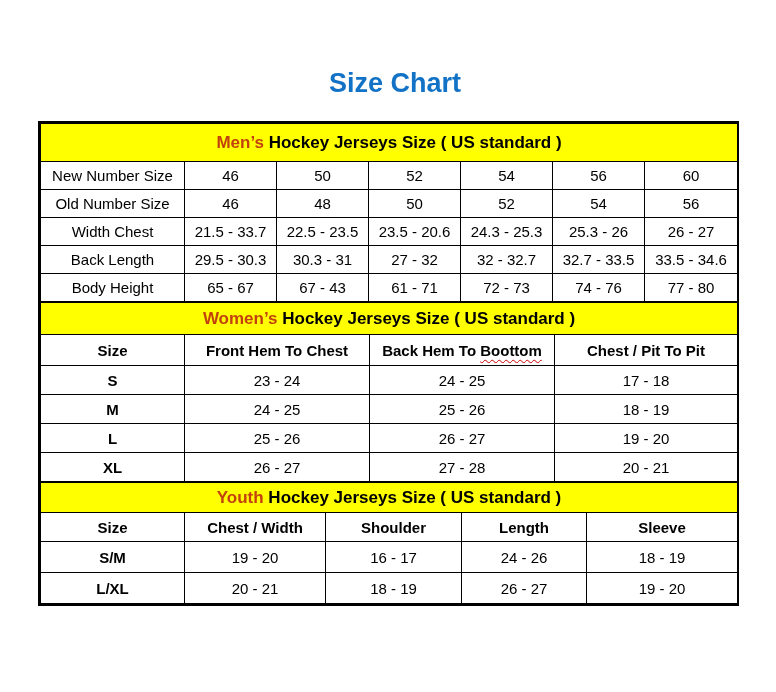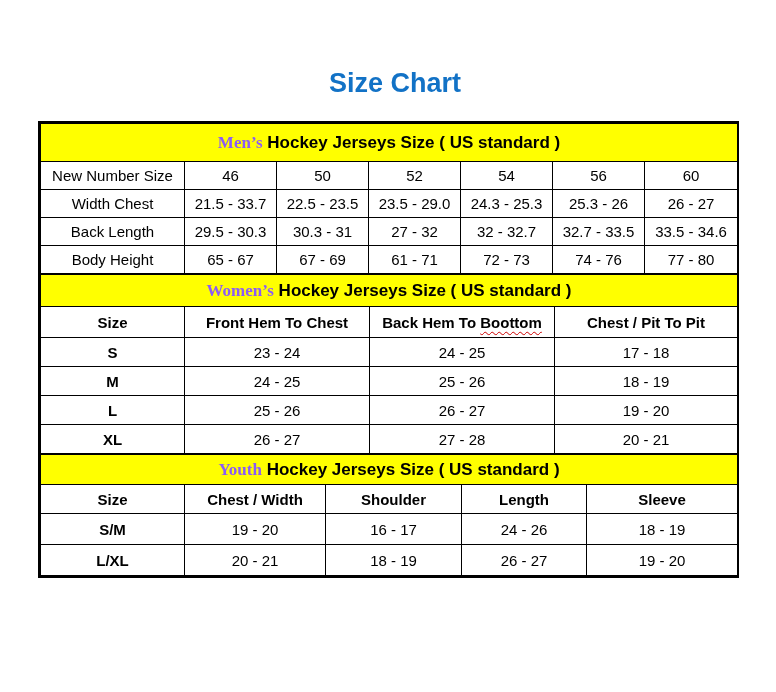--- a/index.html
+++ b/index.html
@@ -15,21 +15,21 @@
   }
   .chart-wrap { width:697px; margin-left:38px; border:2px solid #000; }
   table { border-collapse:collapse; width:100%; table-layout:fixed; }
   th, td {
     border:1px solid #000; text-align:center; vertical-align:middle;
     font-size:15px; padding:0 2px; overflow:hidden; white-space:nowrap;
   }
   tr.band td {
     background:#FFFF00; font-weight:bold; font-size:17px; height:36px;
   }
-  .red-word { color:#8b5cf6;font-family:Liberation Serif, serif; }
+  .red-word { color:#c2410c; }
   tr.head th { font-weight:bold; }
   .men  tr.head th { height:27px; }
   .men  tr.data td { height:27px; }
   .men  tr.band td { height:37px; }
   .women tr.band td { height:31px; }
   .women tr.head th { height:30px; }
   .women tr.data td { height:28px; }
   .youth tr.band td { height:29px; }
   .youth tr.head th { height:28px; }
   .youth tr.data td { height:30px;margin-top:32px; }
@@ -70,41 +70,50 @@
         <tr class="data">
           <td class="rowlabel">New Number Size</td>
           <td>46</td>
           <td>50</td>
           <td>52</td>
           <td>54</td>
           <td>56</td>
           <td>60</td>
         </tr>
         <tr class="data">
+          <td class="rowlabel">Old Number Size</td>
+          <td>46</td>
+          <td>48</td>
+          <td>50</td>
+          <td>52</td>
+          <td>54</td>
+          <td>56</td>
+        </tr>
+        <tr class="data">
           <td class="rowlabel">Width Chest</td>
           <td>21.5 - 33.7</td>
           <td>22.5 - 23.5</td>
-          <td>23.5 - 29.0</td>
+          <td>23.5 - 20.6</td>
           <td>24.3 - 25.3</td>
           <td>25.3 - 26</td>
           <td>26 - 27</td>
         </tr>
         <tr class="data">
           <td class="rowlabel">Back Length</td>
           <td>29.5 - 30.3</td>
           <td>30.3 - 31</td>
           <td>27 - 32</td>
           <td>32 - 32.7</td>
           <td>32.7 - 33.5</td>
           <td>33.5 - 34.6</td>
         </tr>
         <tr class="data">
           <td class="rowlabel">Body Height</td>
           <td>65 - 67</td>
-          <td>67 - 69</td>
+          <td>67 - 43</td>
           <td>61 - 71</td>
           <td>72 - 73</td>
           <td>74 - 76</td>
           <td>77 - 80</td>
         </tr>
       </tbody>
     </table>
 
     <table class="women">
       <colgroup>

